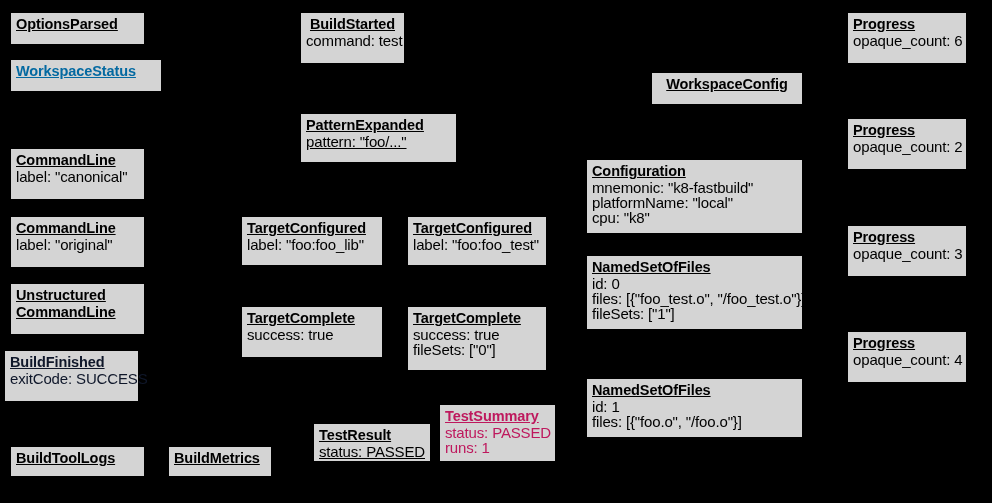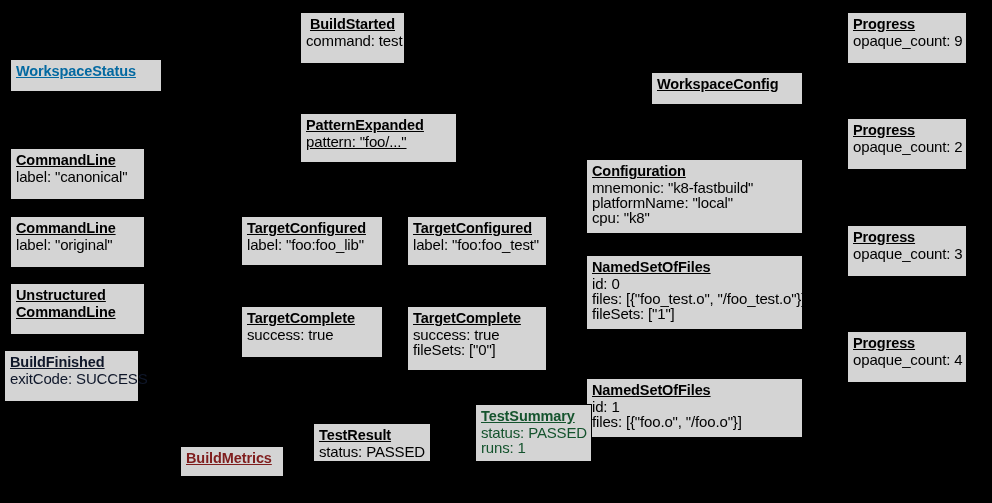--- a/index.html
+++ b/index.html
@@ -42,36 +42,39 @@
     letter-spacing: -0.15px;
   }
   .field-line {
     display: block;
   }
 </style>
 </head>
 <body>
 
 <div id="canvas" style="background: rgb(0, 0, 0);">
+    <div class="node" style="left: 10px; top: 12px; width: 135px; height: 33px; background: rgb(212, 212, 212); border-color: rgb(0, 0, 0); color: rgb(0, 0, 0);">
+      <div class="node-title">OptionsParsed</div>
+    </div>
     <div class="node" style="left: 300px; top: 12px; width: 105px; height: 52px; background: rgb(212, 212, 212); border-color: rgb(0, 0, 0); color: rgb(0, 0, 0); text-align: center;">
       <div class="node-title">BuildStarted</div>
       <div class="node-fields">
         <span class="field-line">command: test</span>
       </div>
     </div>
     <div class="node" style="left: 847px; top: 12px; width: 120px; height: 52px; background: rgb(212, 212, 212); border-color: rgb(0, 0, 0); color: rgb(0, 0, 0);">
       <div class="node-title">Progress</div>
       <div class="node-fields">
-        <span class="field-line">opaque_count: 9</span>
+        <span class="field-line">opaque_count: 6</span>
       </div>
     </div>
     <div class="node" style="left: 10px; top: 59px; width: 152px; height: 33px; background: rgb(212, 212, 212); border-color: rgb(0, 0, 0); color: #0369a1;">
       <div class="node-title">WorkspaceStatus</div>
     </div>
-    <div class="node" style="left: 651px; top: 72px; width: 152px; height: 33px; background: rgb(212, 212, 212); border-color: rgb(0, 0, 0); color: rgb(0, 0, 0);">
+    <div class="node" style="left: 651px; top: 72px; width: 152px; height: 33px; background: rgb(212, 212, 212); border-color: rgb(0, 0, 0); color: rgb(0, 0, 0); text-align: center;">
       <div class="node-title">WorkspaceConfig</div>
     </div>
     <div class="node" style="left: 300px; top: 113px; width: 157px; height: 50px; background: rgb(212, 212, 212); border-color: rgb(0, 0, 0); color: rgb(0, 0, 0); text-decoration: underline;">
       <div class="node-title">PatternExpanded</div>
       <div class="node-fields">
         <span class="field-line">pattern: "foo/..."</span>
       </div>
     </div>
     <div class="node" style="left: 847px; top: 118px; width: 120px; height: 52px; background: rgb(212, 212, 212); border-color: rgb(0, 0, 0); color: rgb(0, 0, 0);">
       <div class="node-title">Progress</div>
@@ -153,29 +156,32 @@
         <span class="field-line">exitCode: SUCCESS</span>
       </div>
     </div>
     <div class="node" style="left: 586px; top: 378px; width: 217px; height: 60px; background: rgb(212, 212, 212); border-color: rgb(0, 0, 0); color: rgb(0, 0, 0);">
       <div class="node-title">NamedSetOfFiles</div>
       <div class="node-fields">
         <span class="field-line">id: 1</span>
         <span class="field-line">files: [{"foo.o", "/foo.o"}]</span>
       </div>
     </div>
-    <div class="node" style="left: 439px; top: 404px; width: 117px; height: 58px; background: rgb(212, 212, 212); border-color: rgb(0, 0, 0); color: #14532d; margin-left: 36px;">
+    <div class="node" style="left: 439px; top: 404px; width: 117px; height: 58px; background: rgb(212, 212, 212); border-color: rgb(0, 0, 0); color: #be185d;">
       <div class="node-title">TestSummary</div>
       <div class="node-fields">
         <span class="field-line">status: PASSED</span>
         <span class="field-line">runs: 1</span>
       </div>
     </div>
-    <div class="node" style="left: 313px; top: 423px; width: 118px; height: 39px; background: rgb(212, 212, 212); border-color: rgb(0, 0, 0); color: rgb(0, 0, 0);">
+    <div class="node" style="left: 313px; top: 423px; width: 118px; height: 39px; background: rgb(212, 212, 212); border-color: rgb(0, 0, 0); color: rgb(0, 0, 0); text-decoration: underline;">
       <div class="node-title">TestResult</div>
       <div class="node-fields">
         <span class="field-line">status: PASSED</span>
       </div>
     </div>
-    <div class="node" style="left: 180px; top: 446px; width: 104px; height: 31px; background: rgb(212, 212, 212); border-color: rgb(0, 0, 0); color: #7f1d1d;">
+    <div class="node" style="left: 10px; top: 446px; width: 135px; height: 31px; background: rgb(212, 212, 212); border-color: rgb(0, 0, 0); color: rgb(0, 0, 0);">
+      <div class="node-title">BuildToolLogs</div>
+    </div>
+    <div class="node" style="left: 168px; top: 446px; width: 104px; height: 31px; background: rgb(212, 212, 212); border-color: rgb(0, 0, 0); color: #000000;">
       <div class="node-title">BuildMetrics</div>
     </div>
   </div>
 
 </body></html>

